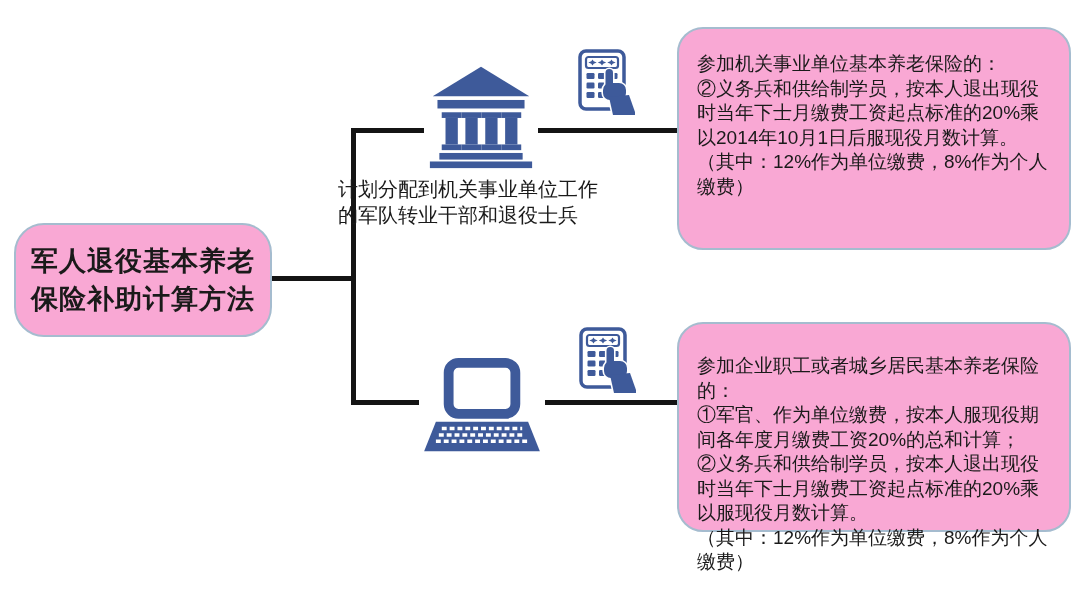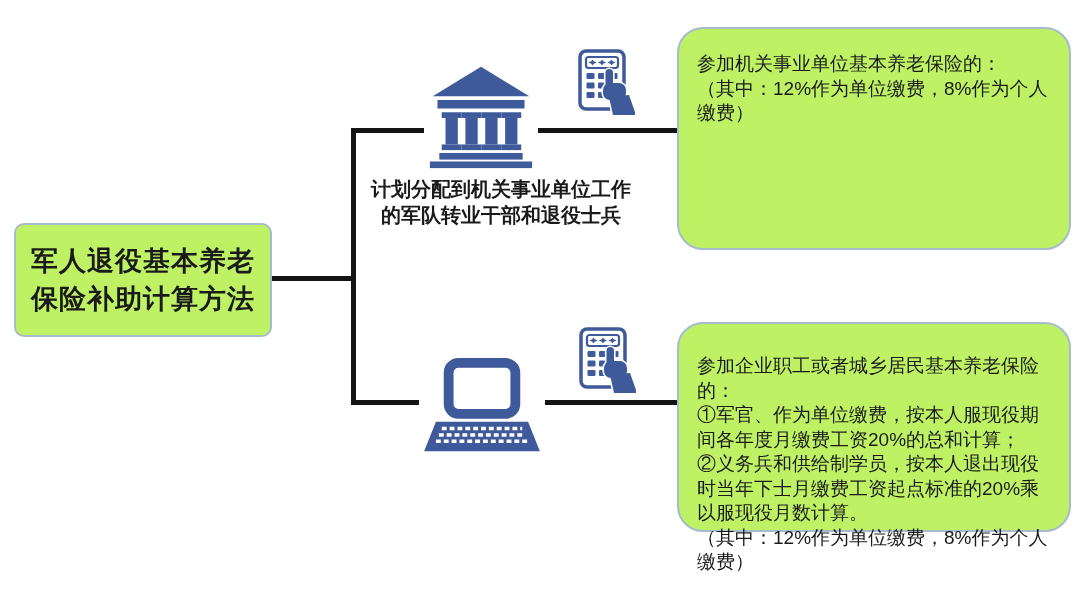--- a/index.html
+++ b/index.html
@@ -6,25 +6,25 @@
     --icon-blue:#3e5a9a;
     --box-border:#a5bccf;
     --line:#141414;
     --text:#1a1a1a;
   }
   html,body{margin:0;padding:0;background:#fff;}
   body{font-family:"Liberation Sans",sans-serif;color:var(--text);}
   #canvas{position:relative;width:1080px;height:608px;background:#fff;overflow:hidden;}
 
   .node-box{
-    position:absolute;box-sizing:border-box;background:#bef264;
+    position:absolute;box-sizing:border-box;background:#f9a8d4;
     border:2px solid var(--box-border);
   }
   .root-box{
-    left:14px;top:223px;width:258px;height:114px;border-radius:10px;
+    left:14px;top:223px;width:258px;height:114px;border-radius:30px;
     display:flex;align-items:center;justify-content:center;text-align:center;
     font-size:27px;line-height:38px;font-weight:600;letter-spacing:1px;
   }
   .detail-box{
     width:394px;border-radius:26px;font-size:19px;line-height:24.5px;
     padding:23px 12px 0 18px;letter-spacing:0;
   }
   .detail-box-top{left:677px;top:27px;height:223px;}
   .detail-box-bottom{left:677px;top:322px;height:210px;padding-top:30px;}
   .detail-box p{margin:0;}
@@ -38,21 +38,21 @@
   .conn-bottom{left:351px;top:400px;width:328px;height:5px;}
 
   .icon-wrap{position:absolute;display:flex;align-items:center;justify-content:center;background:#fff;}
   .building-wrap{left:424px;top:60px;width:114px;height:114px;}
   .laptop-wrap{left:419px;top:354px;width:126px;height:108px;}
   .calc-wrap{width:62px;height:68px;background:transparent;}
   .calc-top{left:575px;top:48px;}
   .calc-bottom{left:576px;top:326px;}
 
   .branch-label{
-    position:absolute;text-align:center;font-size:20px;line-height:26px;font-weight:700;
+    position:absolute;text-align:left;font-size:20px;line-height:26px;font-weight:400;
   }
   .branch-label-top{left:338px;top:176px;width:326px;}
   .branch-label-bottom{left:328px;top:462px;width:334px;}
 
   .blue-fill{fill:var(--icon-blue);}
   .blue-stroke{stroke:var(--icon-blue);}
   .halo{stroke:#fff;fill:#fff;}
 </style>
 </head>
 <body>
@@ -121,20 +121,21 @@
         <polygon points="33,48 53,46 59,63 59,66 37,66"></polygon>
       </g>
     </svg>
   </div>
 
   <div class="branch-label branch-label-top preline">计划分配到机关事业单位工作
 的军队转业干部和退役士兵</div>
 
   <div class="node-box detail-box detail-box-top">
     <p>参加机关事业单位基本养老保险的：</p>
+    <p>②义务兵和供给制学员，按本人退出现役时当年下士月缴费工资起点标准的20%乘以2014年10月1日后服现役月数计算。</p>
     <p>（其中：12%作为单位缴费，8%作为个人缴费）</p>
   </div>
 
   <div class="icon-wrap laptop-wrap">
     <svg width="120" height="102" viewBox="0 0 122 104" aria-hidden="true">
       <rect class="blue-stroke" x="27" y="6" width="68" height="52" rx="10" fill="#fff" stroke-width="10"></rect>
       <polygon class="blue-fill" points="14,66 108,66 120,96 2,96"></polygon>
       <g stroke="#fff" stroke-width="3.6" fill="none">
         <line x1="20" y1="73" x2="102" y2="73" stroke-dasharray="5 3"></line>
         <line x1="17" y1="79.5" x2="105" y2="79.5" stroke-dasharray="5 3"></line>

